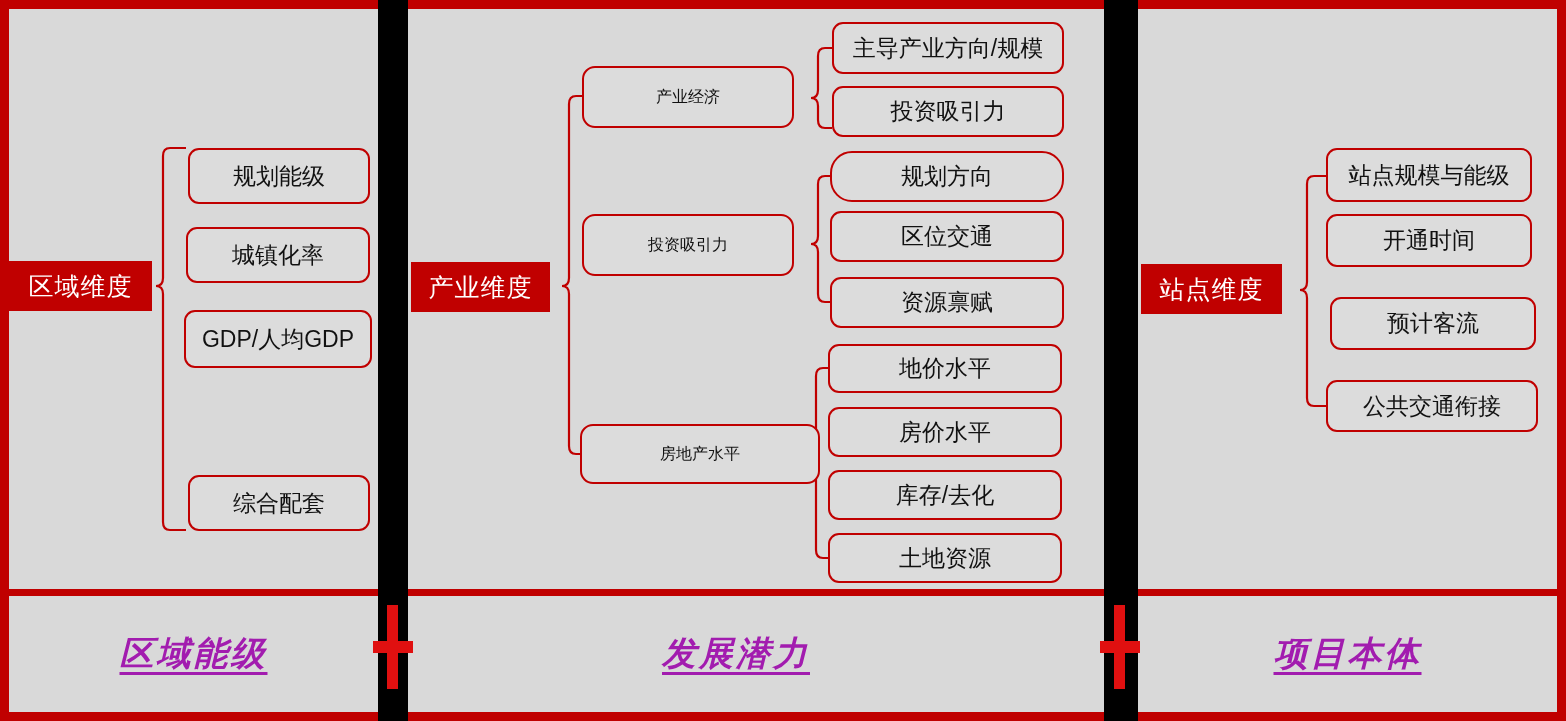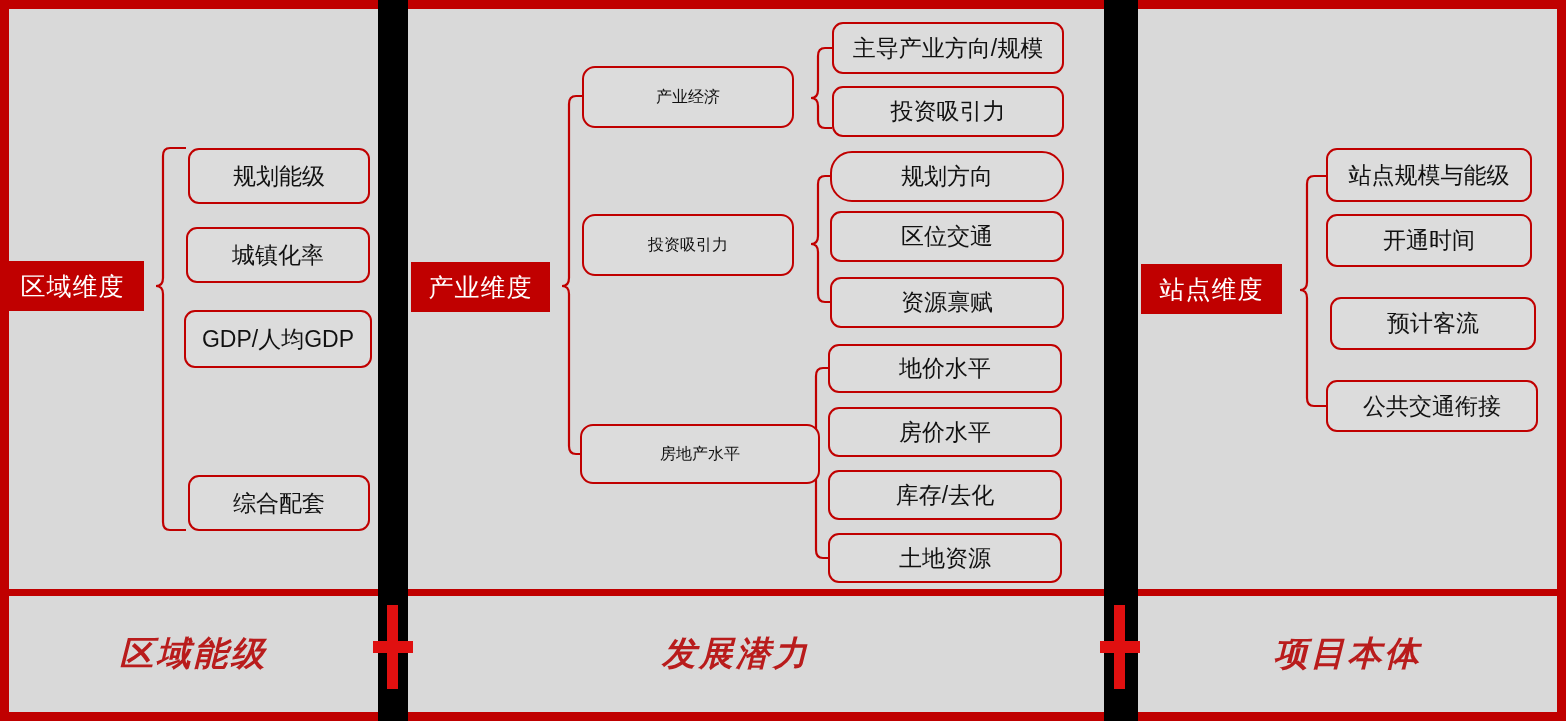--- a/index.html
+++ b/index.html
@@ -61,22 +61,23 @@
   
   .summary{
     position:absolute;
     top:596px;height:116px;
     display:flex;align-items:center;justify-content:center;
   }
   .summary span{
     font-size:34px;
     font-weight:bold;
     font-style:italic;
+    text-decoration:underline;
     text-underline-offset:7px;
-    color:#b91c1c;
+    color:#a21caf;
     letter-spacing:3px;
     white-space:nowrap;
   }
 </style>
 </head>
 <body>
 
 <div id="canvas">
 
   <div class="frame-edge edge-top"></div>
@@ -96,21 +97,21 @@
 
     <path d="M 832,48 L 825,48 Q 818,48 818,56 L 818,90 Q 818,98 811,98 Q 818,98 818,106 L 818,120 Q 818,128 825,128 L 832,128"></path>
 
     <path d="M 832,176 L 825,176 Q 818,176 818,184 L 818,236 Q 818,244 811,244 Q 818,244 818,252 L 818,294 Q 818,302 825,302 L 832,302"></path>
 
     <path d="M 830,368 L 823,368 Q 816,368 816,376 L 816,446 Q 816,454 809,454 Q 816,454 816,462 L 816,550 Q 816,558 823,558 L 830,558"></path>
 
     <path d="M 1328,176 L 1314,176 Q 1307,176 1307,184 L 1307,282 Q 1307,290 1300,290 Q 1307,290 1307,298 L 1307,398 Q 1307,406 1314,406 L 1328,406"></path>
   </svg>
 
-  <div class="dim-label" style="left:1px;top:261px;width:143px;height:50px;">
+  <div class="dim-label" style="left:9px;top:261px;width:143px;height:50px;">
     <span>区域维度</span>
   </div>
 
   <div class="node" style="left:188px;top:148px;width:182px;height:56px;">
     <span>规划能级</span>
   </div>
   <div class="node" style="left:186px;top:227px;width:184px;height:56px;">
     <span>城镇化率</span>
   </div>
   <div class="node" style="left:184px;top:310px;width:188px;height:58px;">

